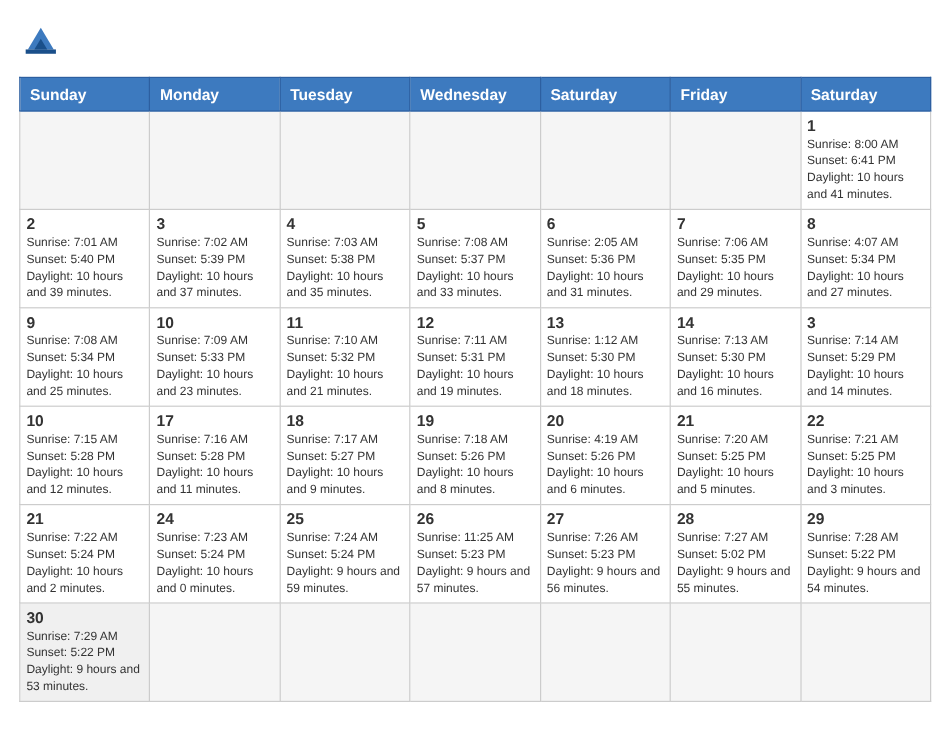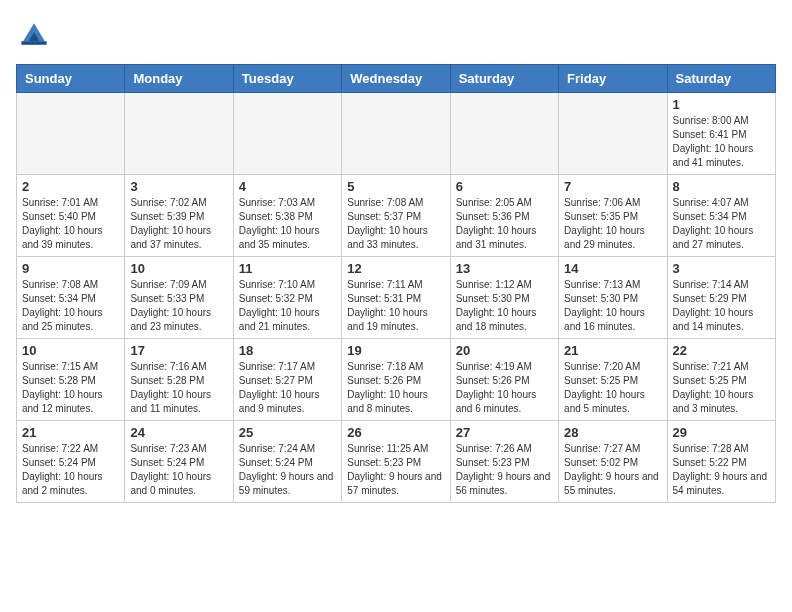--- a/index.html
+++ b/index.html
@@ -305,14 +305,28 @@
 Sunset: 5:02 PM
 Daylight: 9 hours and 55 minutes.</div>
         </td>
         <td>
           <span class="day-num">29</span>
           <div class="day-info">Sunrise: 7:28 AM
 Sunset: 5:22 PM
 Daylight: 9 hours and 54 minutes.</div>
         </td>
       </tr>
+      <tr class="last-row">
+        <td>
+          <span class="day-num">30</span>
+          <div class="day-info">Sunrise: 7:29 AM
+Sunset: 5:22 PM
+Daylight: 9 hours and 53 minutes.</div>
+        </td>
+        <td class="empty"></td>
+        <td class="empty"></td>
+        <td class="empty"></td>
+        <td class="empty"></td>
+        <td class="empty"></td>
+        <td class="empty"></td>
+      </tr>
     </tbody>
 </table>
 
 </body></html>

